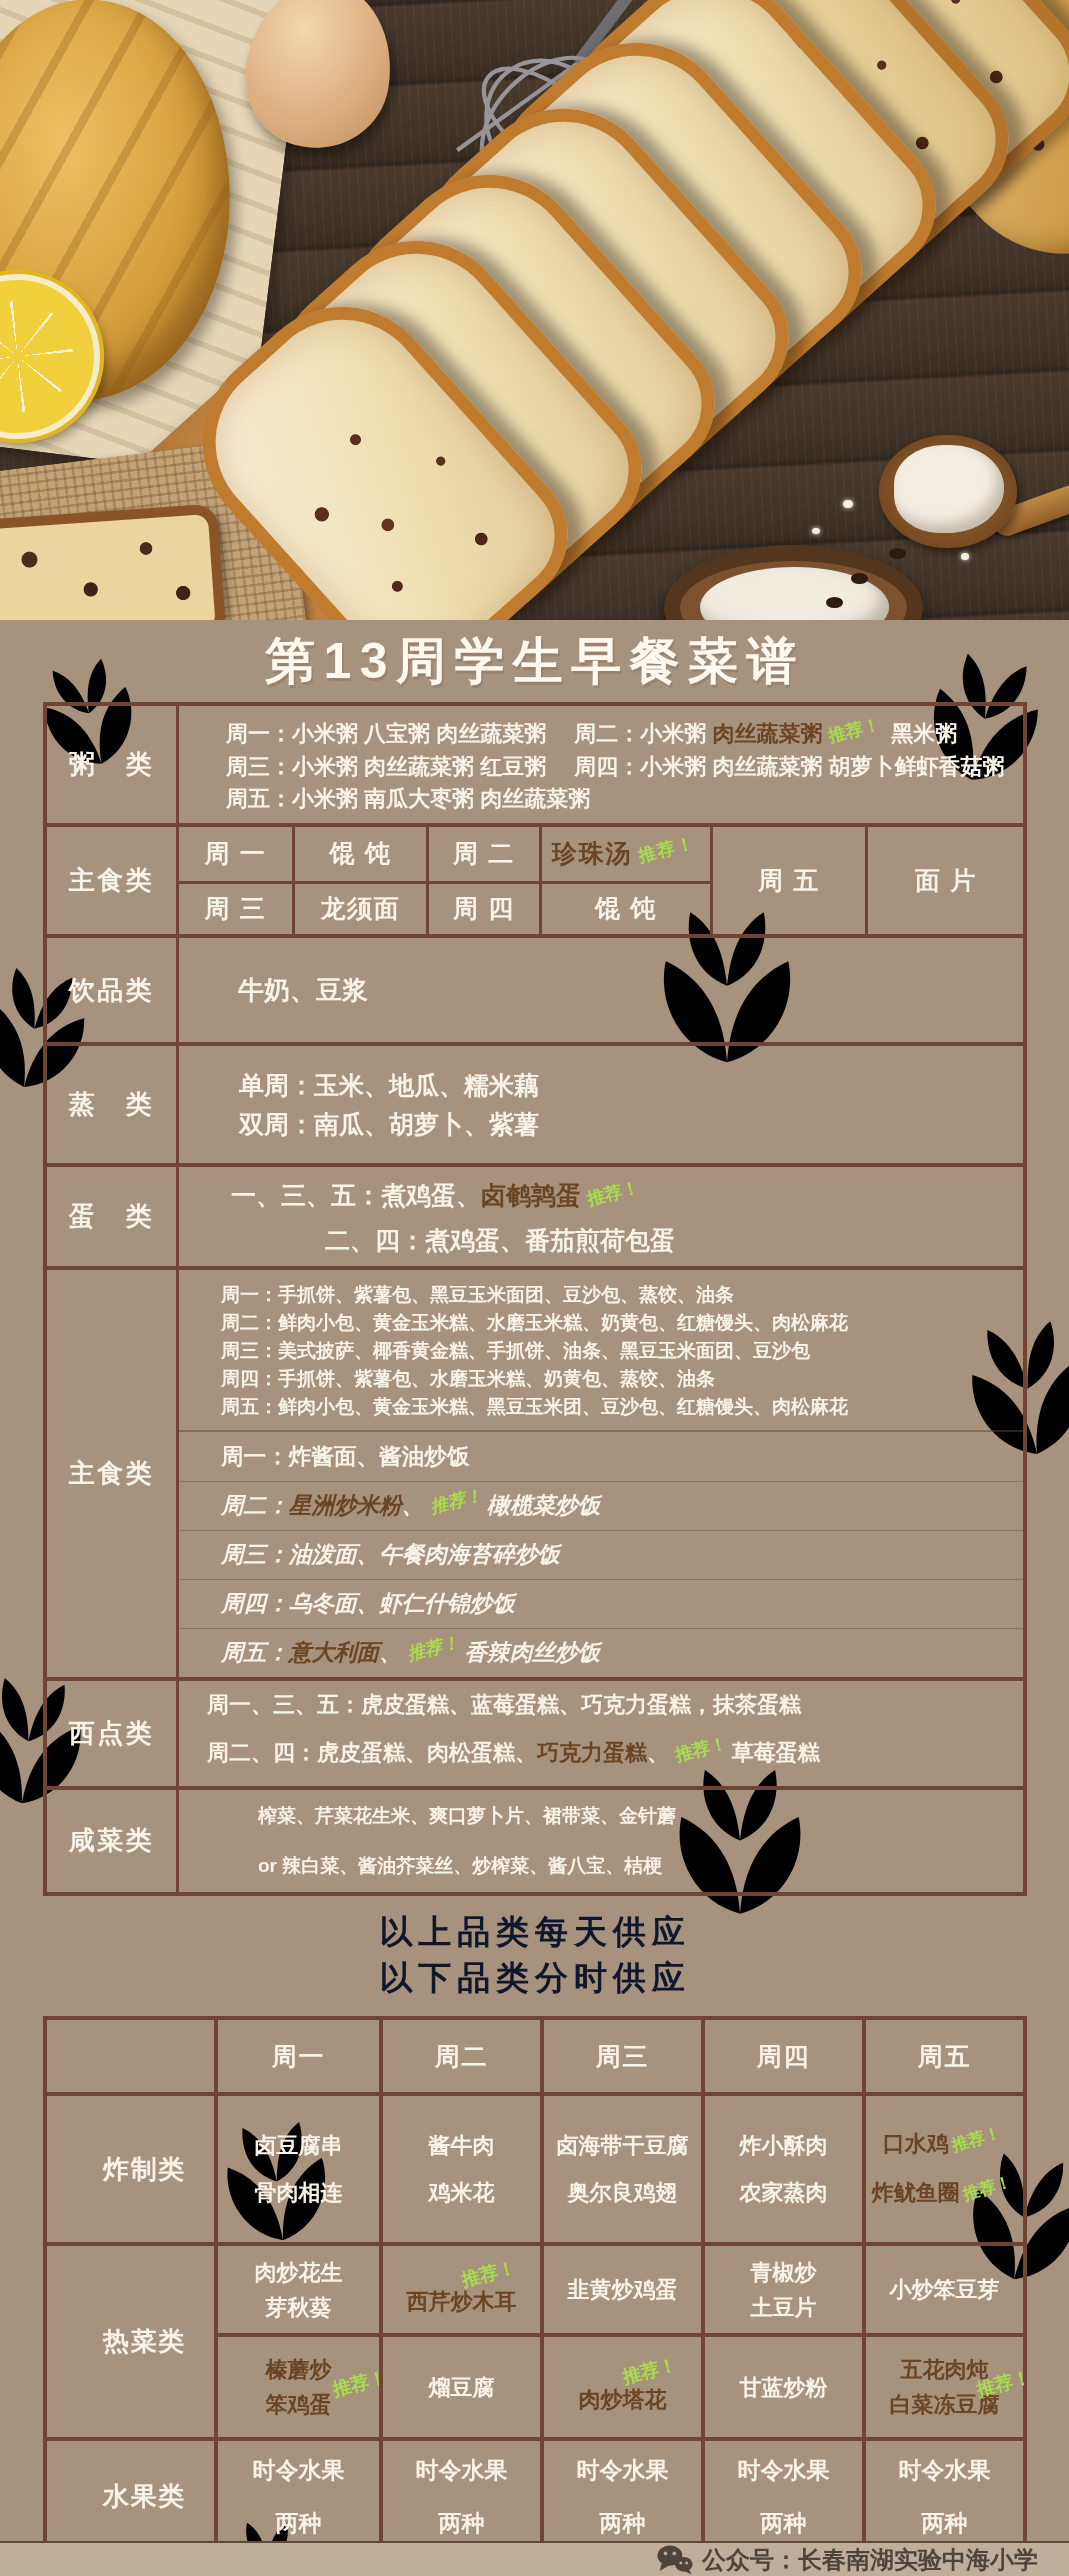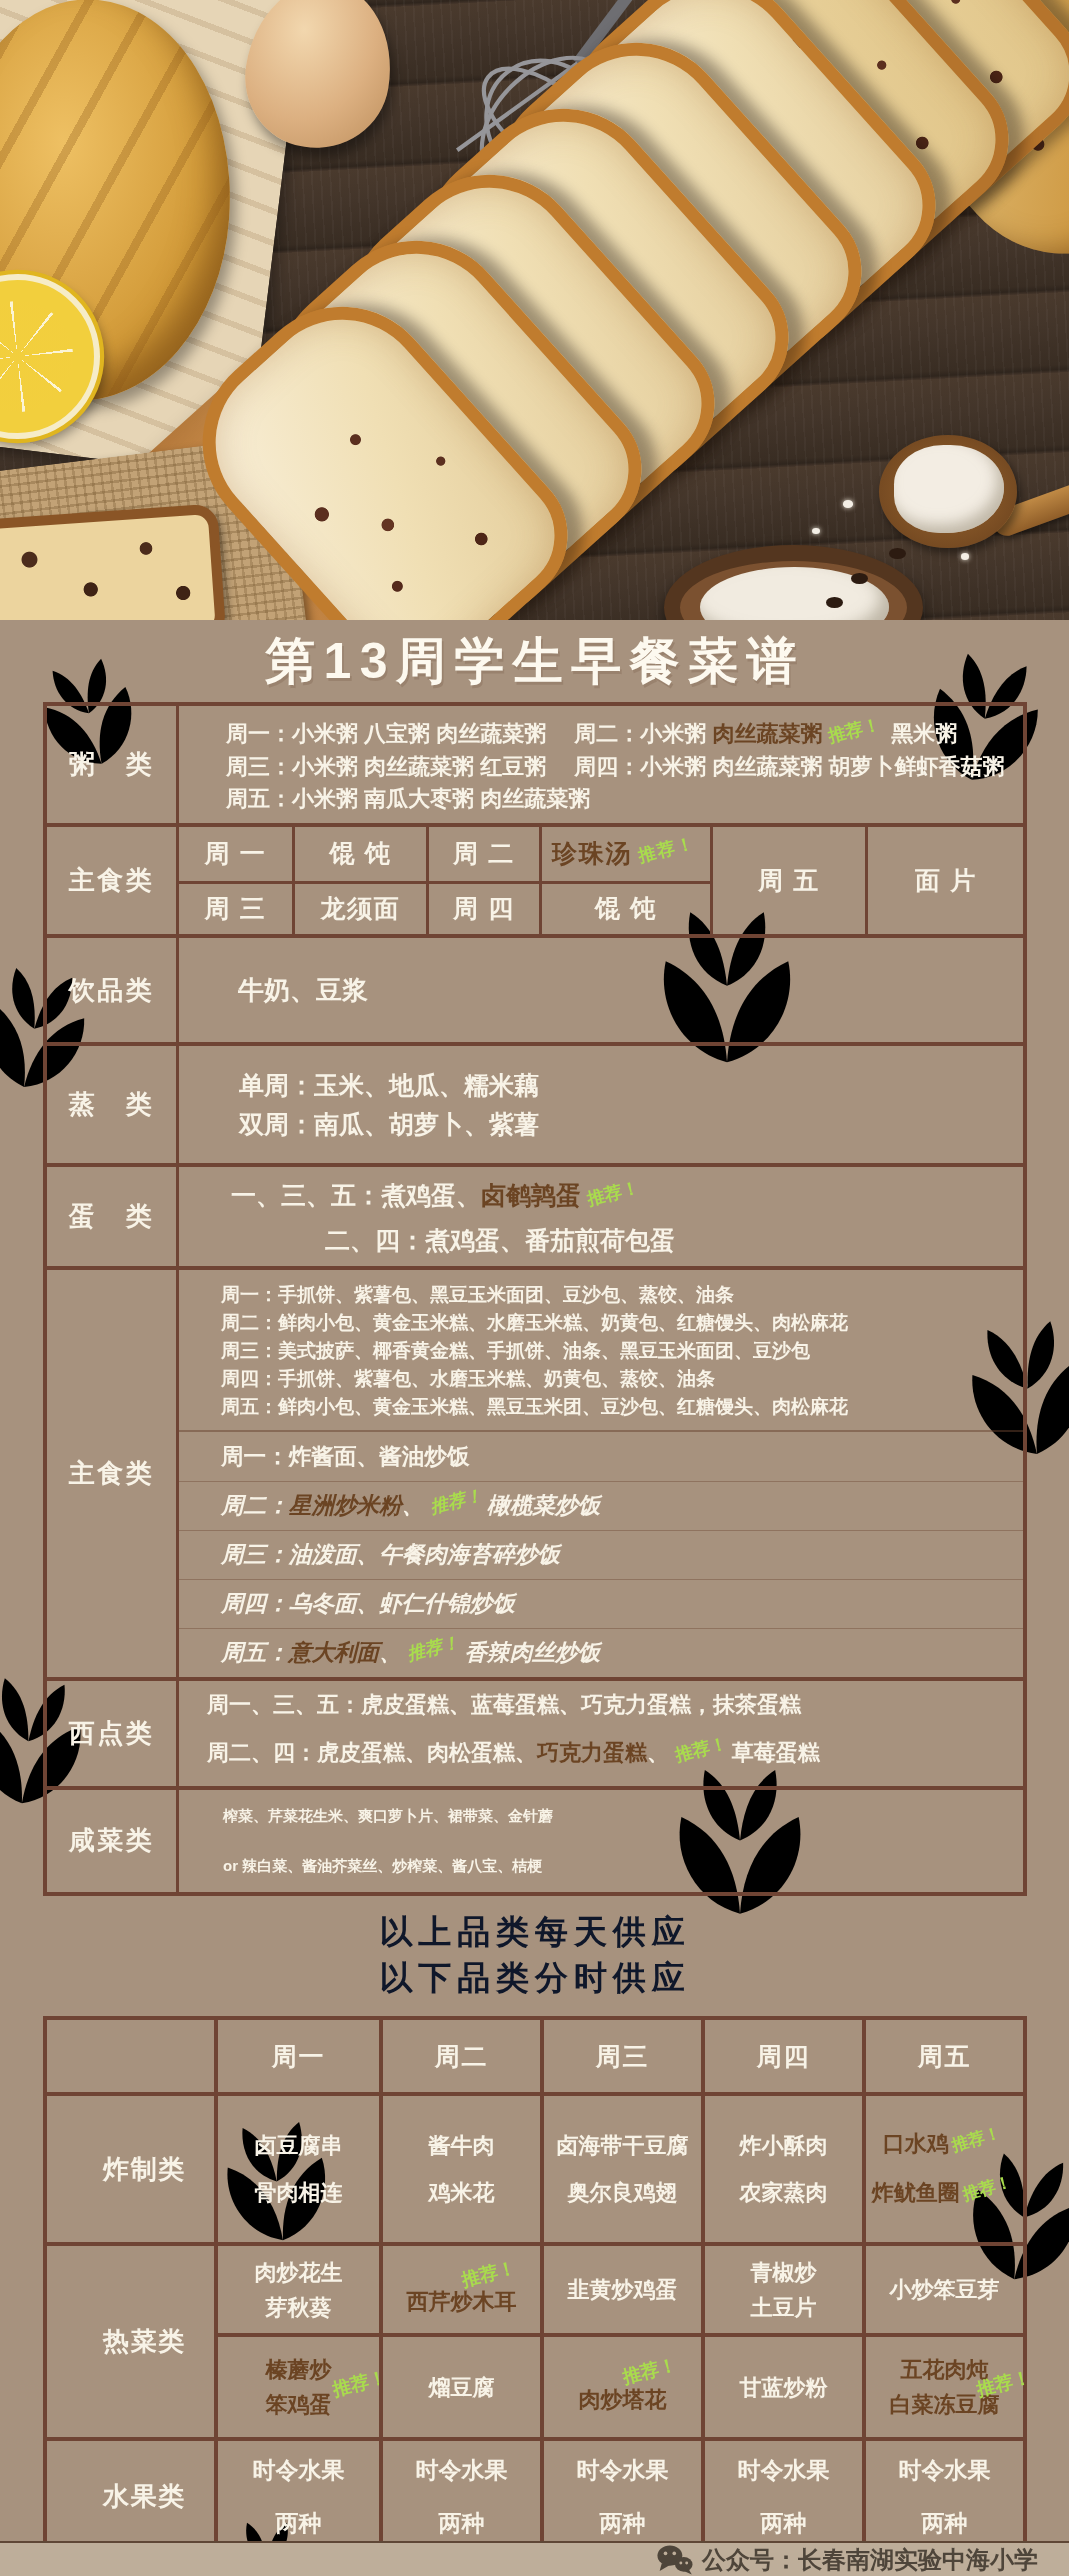--- a/index.html
+++ b/index.html
@@ -81,21 +81,21 @@
   .trow-4 .line{line-height:42px;}
   .trow-4 .line:nth-child(2){padding-left:94px;}
   .trow-5 .t-content{padding:0;}
   .big-small{padding:11px 0 9.2px 42px;font-size:19px;}
   .big-small .line{line-height:28px;}
   .big-large{border-top:2.5px solid rgba(104,66,46,0.5);}
   .big-large .line{min-height:49px;display:flex;align-items:center;padding-left:42px;font-size:22.6px;}
   .big-large .line + .line{border-top:1.7px solid rgba(104,66,46,0.38);font-style:italic;}
   .trow-6 .t-content{display:flex;flex-direction:column;padding-left:28px;font-size:22px;min-height:105px;}
   .trow-6 .line{line-height:48px;}
-  .trow-7 .t-content{display:flex;flex-direction:column;justify-content:center;padding-left:44px;font-size:15px;min-height:102px;}
+  .trow-7 .t-content{display:flex;flex-direction:column;justify-content:center;padding-left:79px;font-size:19px;min-height:102px;}
   .trow-7 .line{line-height:50px;}
 
   .notes{position:relative;z-index:1;margin:13.4px 0 15px;text-align:center;font-size:33px;letter-spacing:5.9px;color:#0f172a;}
   .notes div{line-height:46px;}
 
   .btbl{position:relative;z-index:1;margin:0 43px;border:4.2px solid var(--bd);}
   .b-row{display:grid;grid-template-columns:171px repeat(5,1fr);}
   .b-row + .b-row{border-top:4.2px solid var(--bd);}
   .b-row.hot{grid-template-columns:171px 1fr;}
   .b-label{display:flex;align-items:center;justify-content:center;font-size:26px;letter-spacing:1.7px;border-right:4.2px solid var(--bd);padding-left:28px;}

